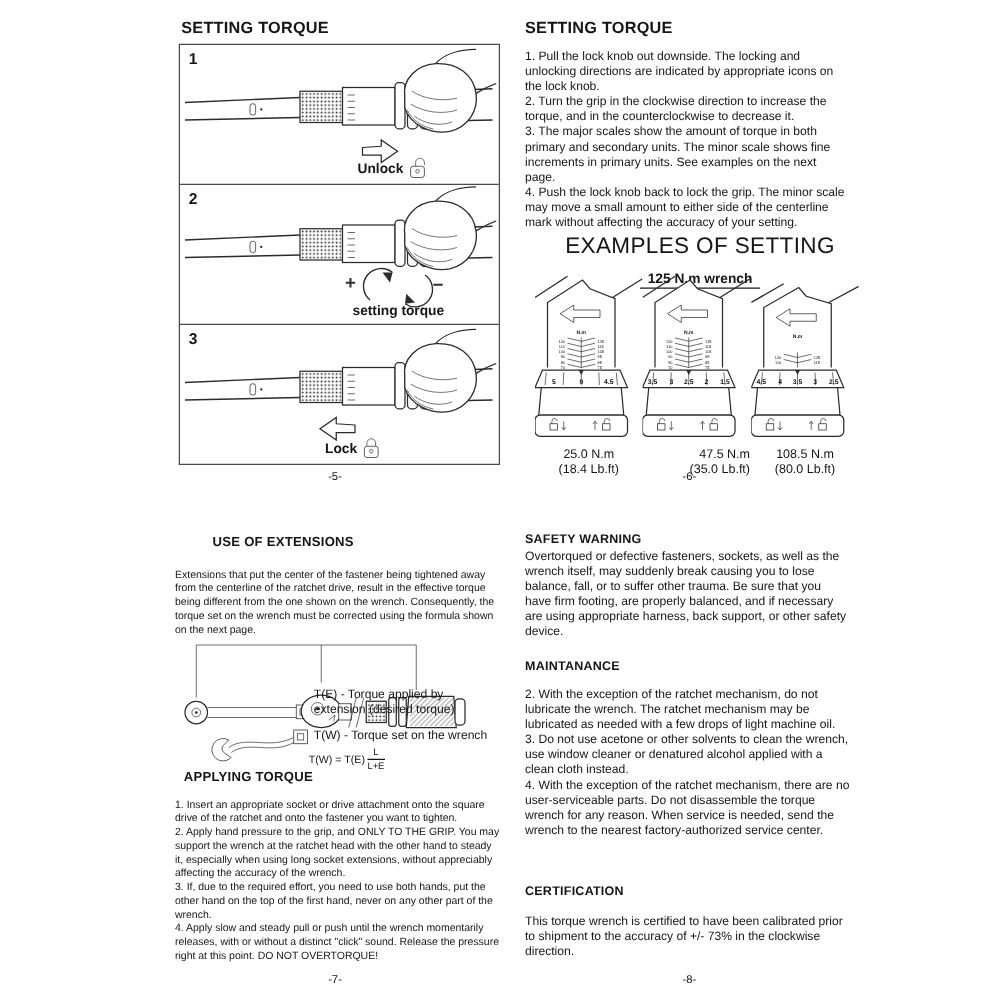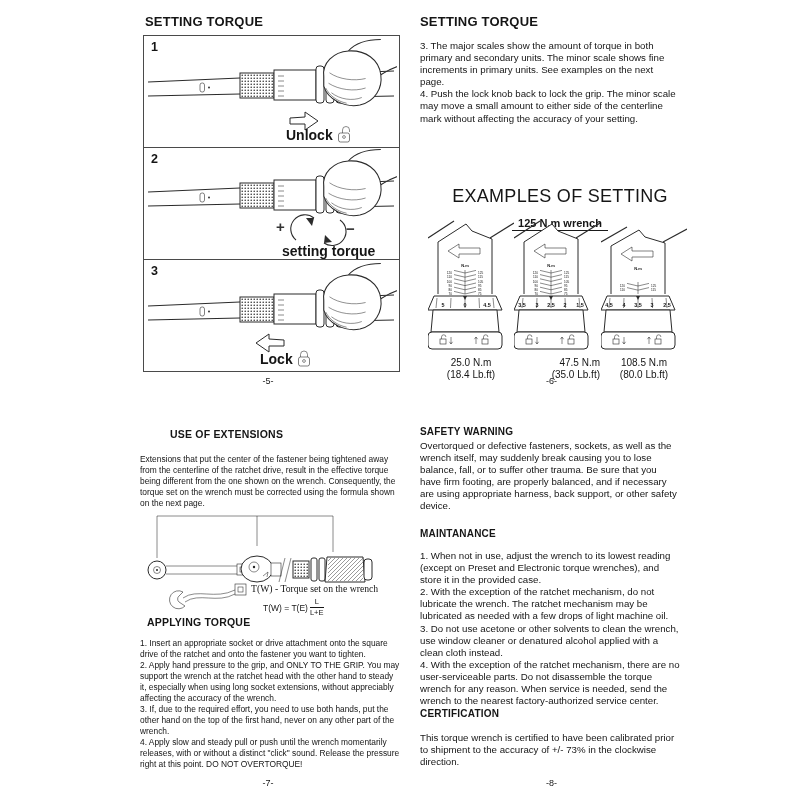--- a/index.html
+++ b/index.html
@@ -10,21 +10,21 @@
   .h-big{font-size:13px;font-weight:bold;letter-spacing:.2px;}
   .h-med{font-size:10.5px;font-weight:bold;letter-spacing:.2px;}
   .h-r8{font-size:10px;font-weight:bold;letter-spacing:.2px;}
   .body-t{font-size:9.7px;line-height:12.1px;text-align:left;}
   .body-s{font-size:8.4px;line-height:11px;}
   .pagenum{font-size:9px;text-align:center;width:100%;}
   .panel-box{border:1.5px solid #4a4a4a;}
   .panel{position:relative;border-bottom:1.5px solid #4a4a4a;height:111px;overflow:hidden;}
   .panel:last-child{border-bottom:none;}
   .panel-num{position:absolute;left:7px;top:4px;font-size:12.5px;font-weight:bold;}
-  .panel-label{position:absolute;font-size:14px;font-weight:bold;display:flex;align-items:center;gap:3px;}
+  .panel-label{position:absolute;font-size:11px;font-weight:bold;display:flex;align-items:center;gap:3px;}
   .pm{position:absolute;font-size:15px;font-weight:bold;color:#333;}
   .ex-col{position:absolute;width:86px;text-align:center;}
   .ex-label{font-size:10px;line-height:11.5px;margin-top:3px;}
   .ex-title{font-size:18px;letter-spacing:.3px;text-align:center;}
   .ex-sub{font-size:11px;font-weight:bold;text-align:center;}
   .ex-sub span{display:inline-block;border-bottom:1.6px solid #1a1a1a;padding:0 6px 1px 6px;}
   .ln{stroke:#2b2b2b;stroke-width:1.1;fill:none;}
   .lnt{stroke:#2b2b2b;stroke-width:.55;fill:none;}
   .shape{stroke:#2b2b2b;stroke-width:1;fill:#fff;}
   .shapet{stroke:#2b2b2b;stroke-width:.6;fill:#fff;}
@@ -145,20 +145,22 @@
       </div>
     </div>
   </div>
 
   <div class="abs pagenum" style="top:366px;">-5-</div>
 </div>
 
 <div class="page" id="p6" style="left:420px;top:10px;width:263px;height:385px;">
   <div class="abs h-big" style="left:0;top:4px;">SETTING TORQUE</div>
   <div class="abs body-t" style="left:0;top:30px;width:258px;">
+    <div>1. Pull the lock knob out downside. The locking and unlocking directions are indicated by appropriate icons on the lock knob.</div>
+    <div>2. Turn the grip in the clockwise direction to increase the torque, and in the counterclockwise to decrease it.</div>
     <div>3. The major scales show the amount of torque in both primary and secondary units. The minor scale shows fine increments in primary units. See examples on the next page.</div>
     <div>4. Push the lock knob back to lock the grip. The minor scale may move a small amount to either side of the centerline mark without affecting the accuracy of your setting.</div>
   </div>
 
   <div class="abs ex-title" style="left:20px;top:176px;width:240px;">EXAMPLES OF SETTING</div>
   <div class="abs ex-sub" style="left:20px;top:191px;width:240px;margin-top:16px;">
     <span>125 N.m  wrench</span>
   </div>
 
   <div class="ex-col" style="left:8px;top:208px;">
@@ -344,43 +346,43 @@
     <path class="lnt" d="M150,52 l-6,24 M156,52 l-6,24"></path>
     <rect class="shape" x="158" y="55" width="16" height="17"></rect>
     <rect x="159" y="56" width="14" height="15" fill="url(#dots)" stroke="none"></rect>
     <rect class="shape" x="176" y="52" width="6" height="23" rx="2"></rect>
     <rect class="shape" x="184" y="52" width="6" height="23" rx="2"></rect>
     <polygon class="shape" points="192,51 228,51 230,76 190,76"></polygon>
     <rect x="193" y="52" width="35" height="23" fill="url(#hatch)" stroke="none"></rect>
     <rect class="shape" x="229" y="53" width="8" height="21" rx="3"></rect>
   </svg>
 
-  <div class="abs body-t" style="left:116px;top:163px;width:150px;font-family:Liberation Serif, serif;">T(W) - Torque set on the wrench</div>
-  <div class="abs formula" style="left:128px;top:178px;">
+  <div class="abs body-t te" style="left:116px;top:130px;">T(E) - Torque applied by extension (desired torque)</div>
+  <div class="abs body-t" style="left:116px;top:163px;width:150px;">T(W) - Torque set on the wrench</div>
+  <div class="abs formula" style="left:112px;top:178px;">
     <span>T(W) = T(E)</span><span class="frac"><span class="num">L</span><span class="den">L+E</span></span>
   </div>
 
   <div class="abs h-med" style="left:12px;top:196px;">APPLYING TORQUE</div>
   <div class="abs body-s" style="left:5px;top:218px;width:260px;">
     <div>1. Insert an appropriate socket or drive attachment onto the square drive of the ratchet and onto the fastener you want to tighten.</div>
     <div>2. Apply hand pressure to the grip, and ONLY TO THE GRIP. You may support the wrench at the ratchet head with the other hand to steady it, especially when using long socket extensions, without appreciably affecting the accuracy of the wrench.</div>
     <div>3. If, due to the required effort, you need to use both hands, put the other hand on the top of the first hand, never on any other part of the wrench.</div>
     <div>4. Apply slow and steady pull or push until the wrench momentarily releases, with or without a distinct "click" sound. Release the pressure right at this point.  DO NOT OVERTORQUE!</div>
   </div>
 
   <div class="abs pagenum" style="top:358px;">-7-</div>
 </div>
 
 <div class="page" id="p8" style="left:420px;top:420px;width:263px;height:375px;">
   <div class="abs h-r8" style="left:0;top:6px;">SAFETY WARNING</div>
   <div class="abs body-t" style="left:0;top:20px;width:260px;">Overtorqued or defective fasteners, sockets, as well as the wrench itself, may suddenly break causing you to lose balance, fall, or to suffer other trauma. Be sure that you have firm footing, are properly balanced, and if necessary are using appropriate harness, back support, or other safety device.</div>
 
   <div class="abs h-r8" style="left:0;top:108px;">MAINTANANCE</div>
   <div class="abs body-t" style="left:0;top:130px;width:260px;">
-    <div>1. When not in use, adjust the wrench to its lowest reading (except on Preset and Electronic torque wrenches), and store it in the provided case.</div>
     <div>2. With the exception of the ratchet mechanism, do not lubricate the wrench. The ratchet mechanism may be lubricated as needed with a few drops of light machine oil.</div>
     <div>3. Do not use acetone or other solvents to clean the wrench, use window cleaner or denatured alcohol applied with a clean cloth instead.</div>
     <div>4. With the exception of the ratchet mechanism, there are no user-serviceable parts. Do not disassemble the torque wrench for any reason. When service is needed, send the wrench to the nearest factory-authorized service center.</div>
   </div>
 
   <div class="abs h-r8" style="left:0;top:288px;">CERTIFICATION</div>
   <div class="abs body-t" style="left:0;top:312px;width:260px;">This torque wrench is certified to have been calibrated prior to shipment to the accuracy of +/- 73% in the clockwise direction.</div>
 
   <div class="abs pagenum" style="top:358px;">-8-</div>
 </div>

